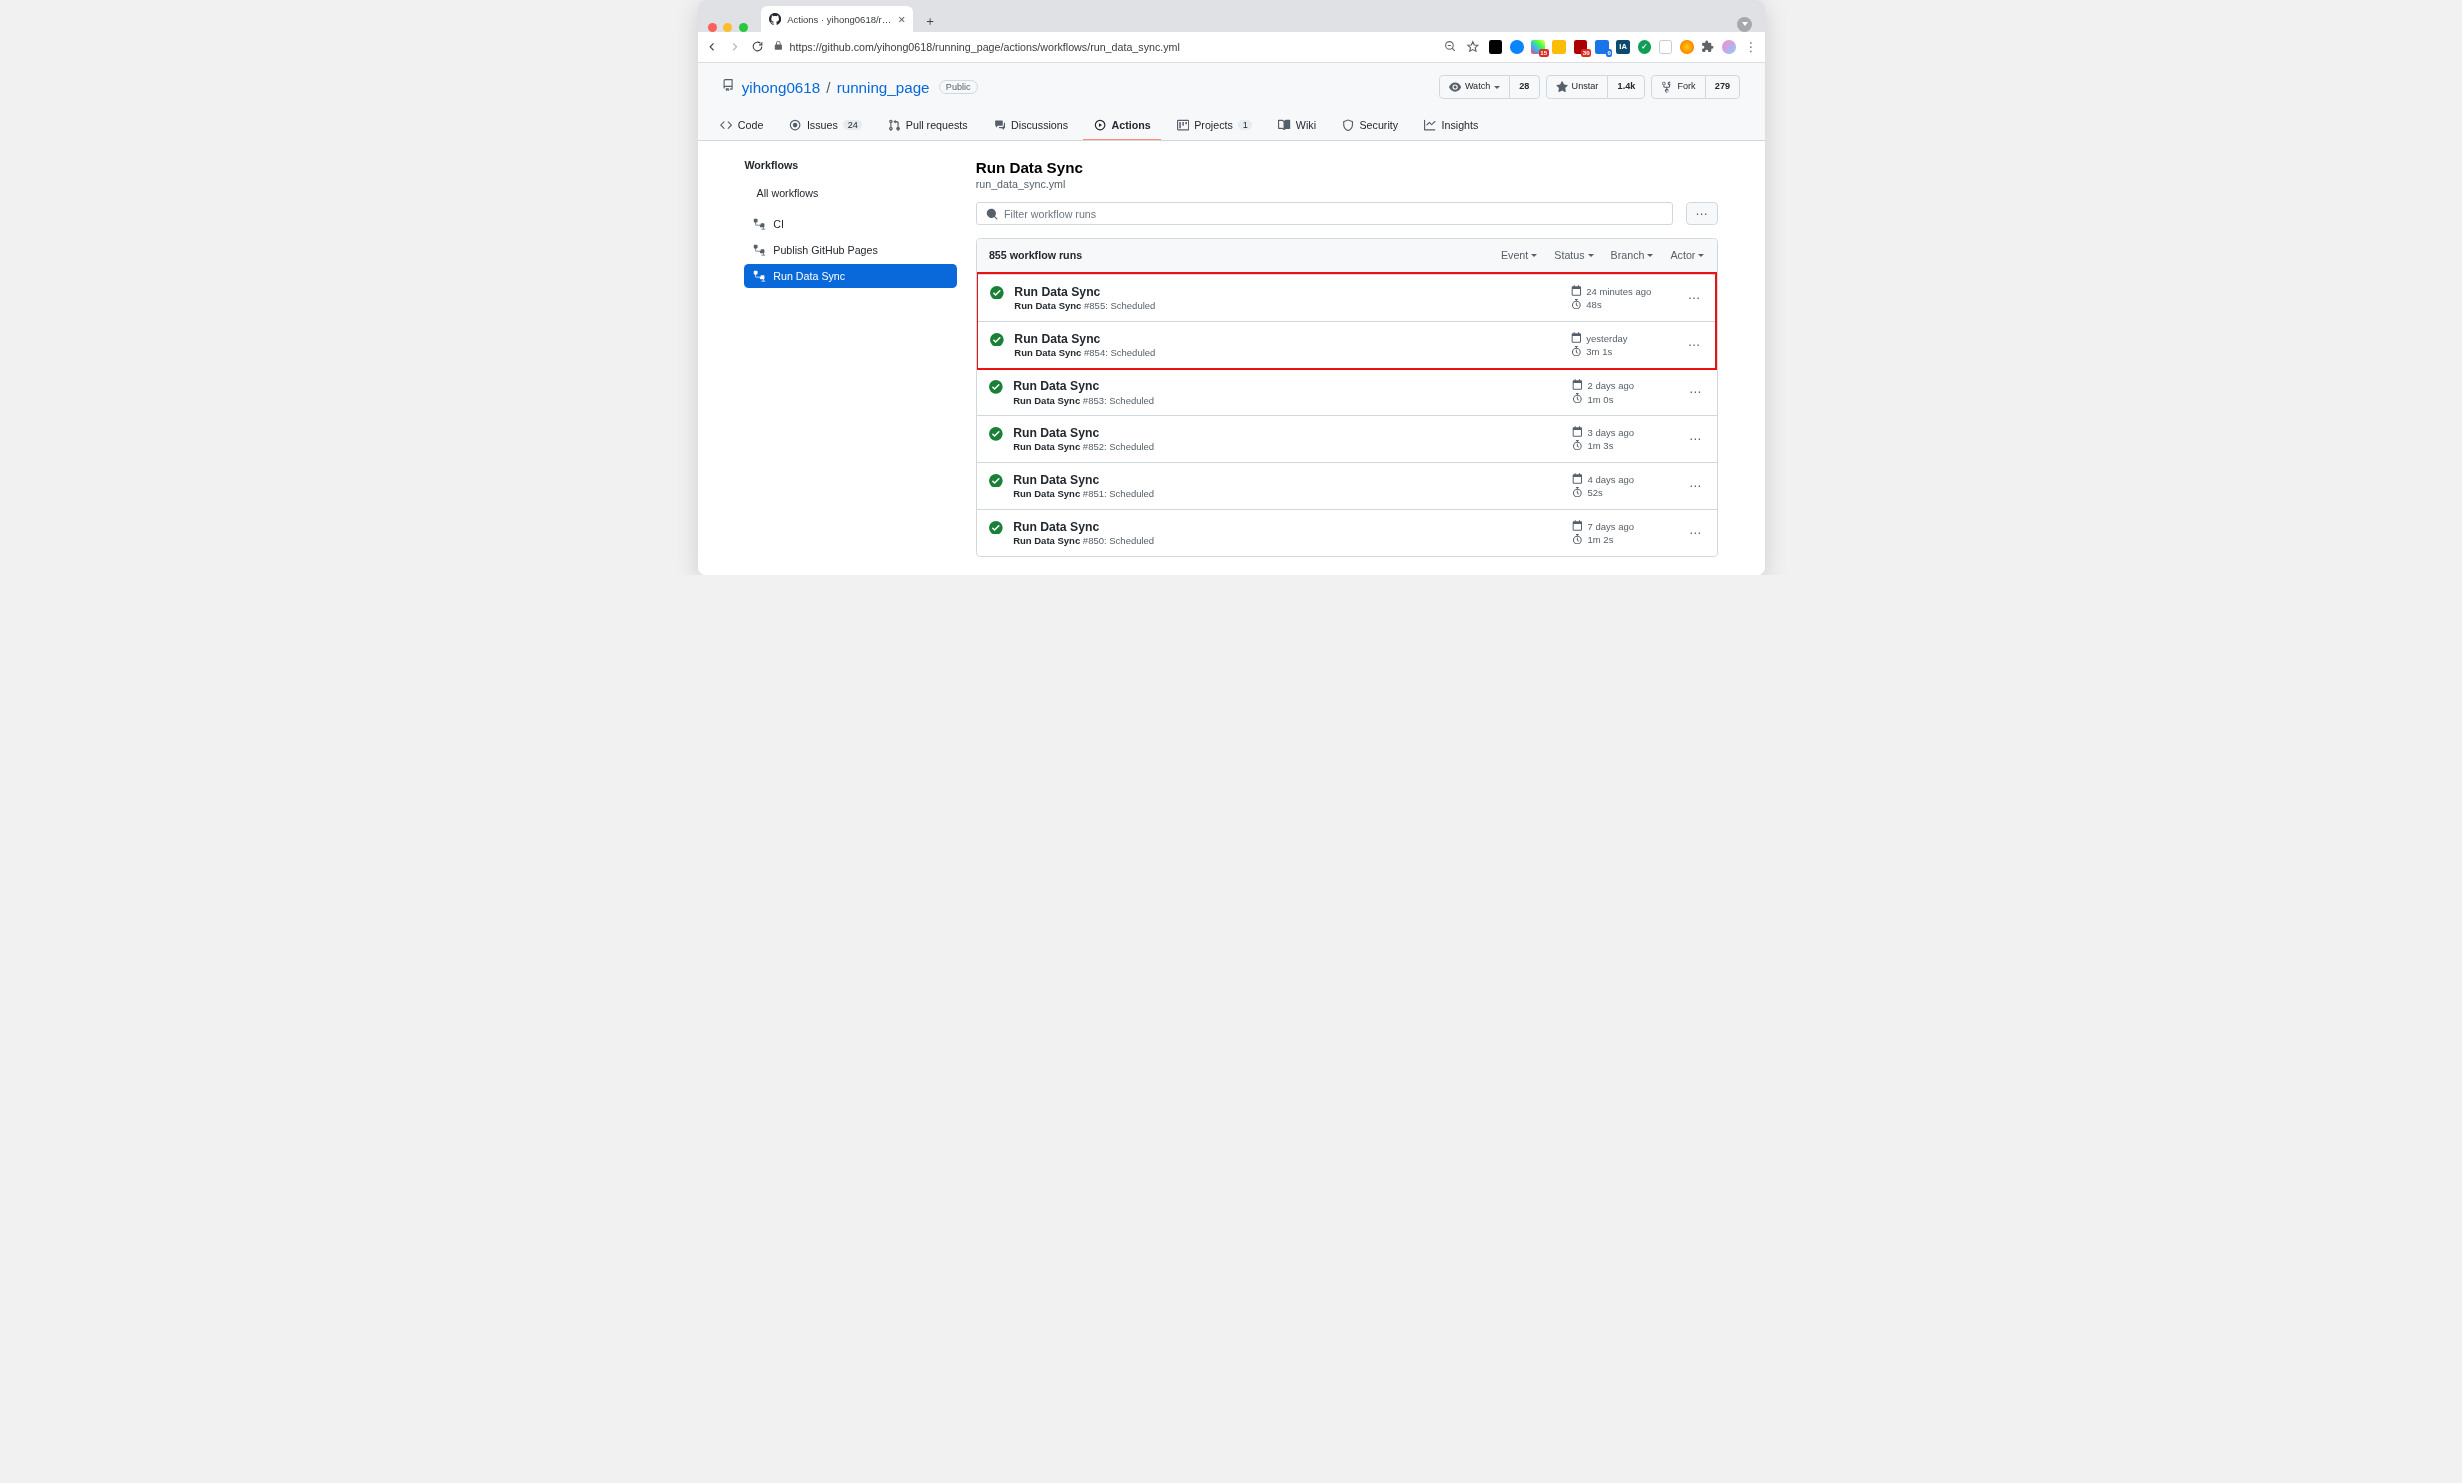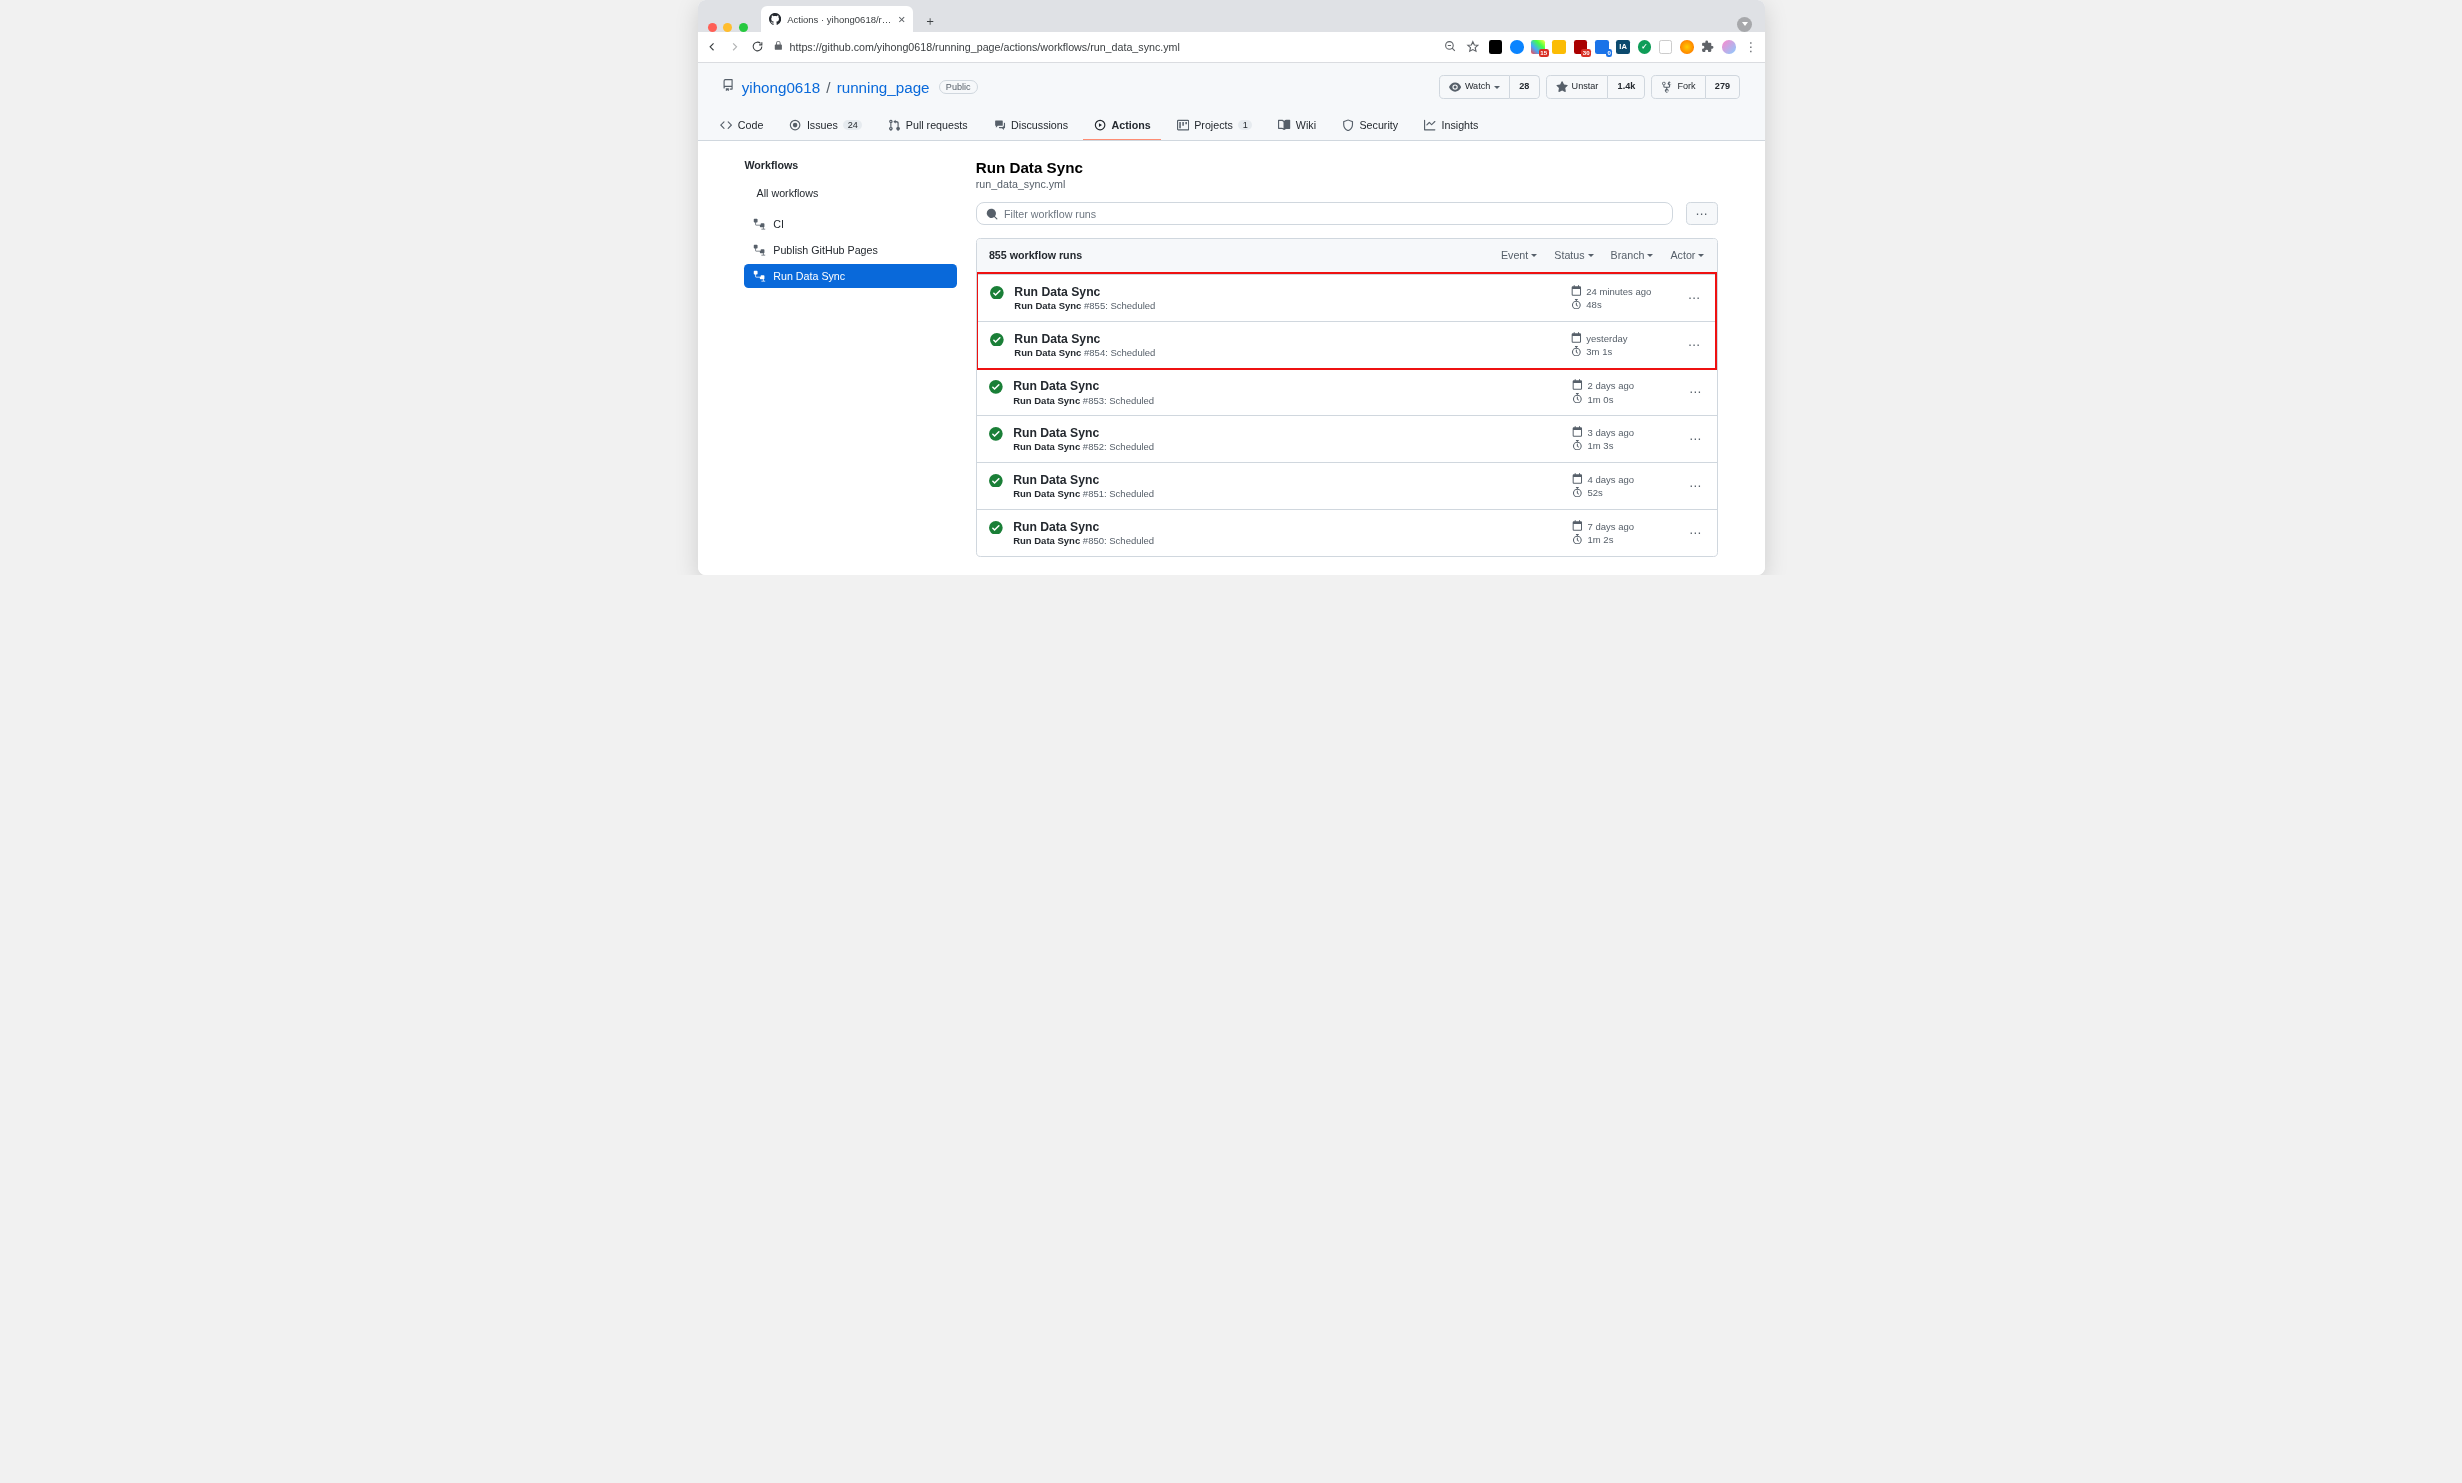--- a/index.html
+++ b/index.html
@@ -55,21 +55,21 @@
   .side h3 { font-size:10.7px; margin-bottom:9.1px; color:#24292f; }
   .side-item { display:flex; align-items:center; gap:7.6px; padding:6.1px 9.1px; font-size:10.7px; color:#24292f; border-radius:4.6px; margin-bottom:1.5px; }
   .side-item.indent { padding-left:12.2px;}
   .side-item.active { background:#0969da; color:#fff; }
   .side-item.active svg { color:#fff; }
   .side-item svg { color:#57606a; }
   .main { flex:1; min-width:0; }
   .main h1 { font-size:15.2px; margin-bottom:1.5px; }
   .sub-line { color:#57606a; font-size:10.7px; margin-bottom:12.2px; }
   .filter-row { display:flex; gap:12.2px; margin-bottom:12.2px; }
-  .filter-input { flex:1; border:0.8px solid #d0d7de; border-radius:8px; padding:4.6px 9.1px; display:flex; align-items:flex-end; gap:6.1px; font-size:10.7px; color:#6e7781;}
+  .filter-input { flex:1; border:0.8px solid #d0d7de; border-radius:3px; padding:4.6px 9.1px; display:flex; align-items:flex-end; gap:6.1px; font-size:10.7px; color:#6e7781;}
   .filter-input svg { color:#57606a;}
   .kebab-box { width:32px; border:0.8px solid #d0d7de; background:#f6f8fa; border-radius:4.6px; display:flex; align-items:center; justify-content:center; color:#57606a;}
   .list-box { border:0.8px solid #d0d7de; border-radius:4.6px; overflow:hidden; }
   .list-head { background:#f6f8fa; border-bottom:0.8px solid #d0d7de; padding:10.7px 12.2px; display:flex; align-items:flex-end; font-size:10.7px;}
   .list-head strong{ color:#24292f;}
   .head-filters { margin-left:auto; display:flex; gap:17px; color:#57606a; font-size:10.7px;}
   .head-filters span { display:flex; gap:3px; align-items:center;}
   .run-row { display:flex; align-items:center; padding:9.1px 12.2px; border-bottom:0.8px solid #d0d7de; }
   .run-row:last-child{ border-bottom:none;}
   .status-icon { width:15.2px; margin-right:9.1px; margin-top:1.5px; color:#1a7f37; align-self:flex-start; }

